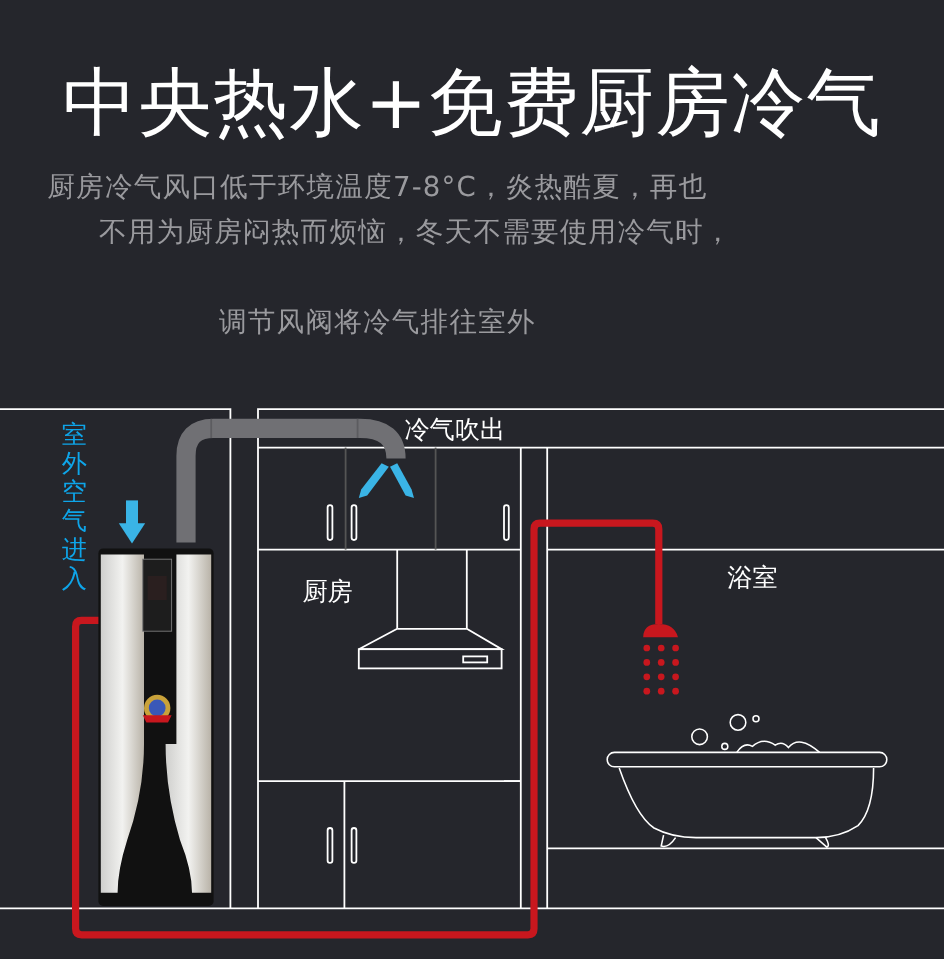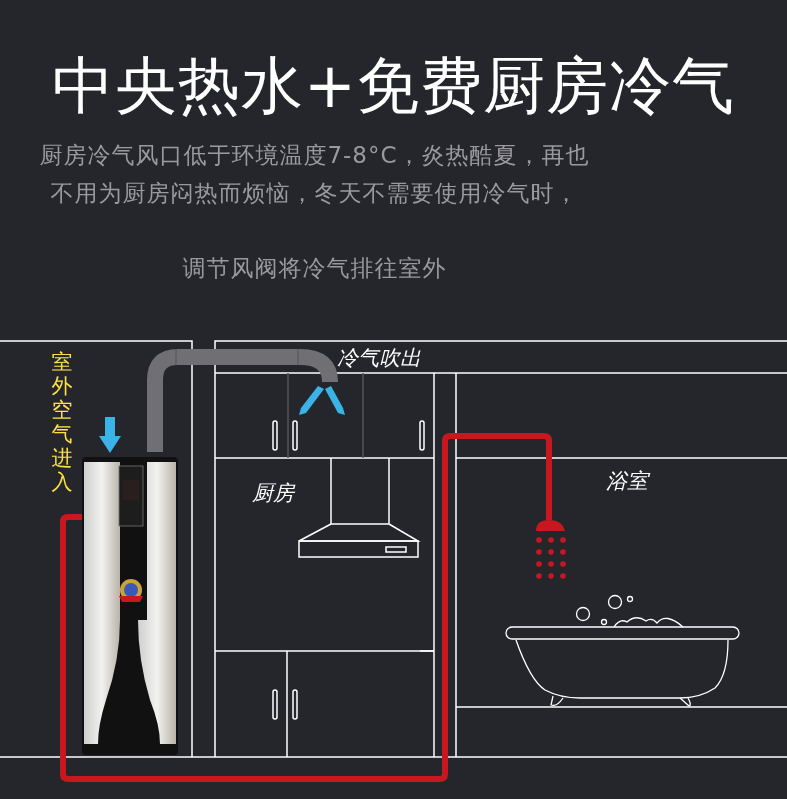--- a/index.html
+++ b/index.html
@@ -1,24 +1,24 @@
 <!DOCTYPE html>
 <html><head>
 <meta charset="utf-8">
 <style>
   html, body { margin:0; padding:0; }
   body { width:787px; height:799px; background:#25262c; overflow:hidden; position:relative;
          font-family:"DejaVu Sans", "Liberation Sans", sans-serif; }
   .title { position:absolute; top:44px; left:0; width:787px; text-align:center; color:#ffffff;
            font-size:62px; letter-spacing:1px; font-weight:normal; }
   .sub { position:absolute; left:0; width:629px; text-align:center; color:#9a9a9e; font-size:23px; letter-spacing:1px; }
-  .sub1 { top:140px; } .sub2 { top:178px; } .sub3 { top:216px;margin-top:37px; }
+  .sub1 { top:140px; } .sub2 { top:178px;margin-left:32px; } .sub3 { top:216px;margin-top:37px; }
   svg.scene { position:absolute; left:0; top:0; }
-  .lbl { position:absolute; color:#ffffff; font-size:21px;font-style:italic; }
-  .vlbl { position:absolute; left:48px; top:350px; width:28px; color:#fde047; font-size:21px; line-height:24px; text-align:center; }
+  .lbl { position:absolute; color:#ffffff; font-size:21px; }
+  .vlbl { position:absolute; left:48px; top:350px; width:28px; color:#0ea5e9; font-size:21px; line-height:24px; text-align:center; }
 </style>
 </head>
 <body>
 
 <div class="title">中央热水+免费厨房冷气</div>
 <div class="sub sub1">厨房冷气风口低于环境温度7-8°C，炎热酷夏，再也</div>
 <div class="sub sub2">不用为厨房闷热而烦恼，冬天不需要使用冷气时，</div>
 <div class="sub sub3">调节风阀将冷气排往室外</div>
 
 <svg class="scene" width="787" height="799" viewBox="0 0 787 799">

